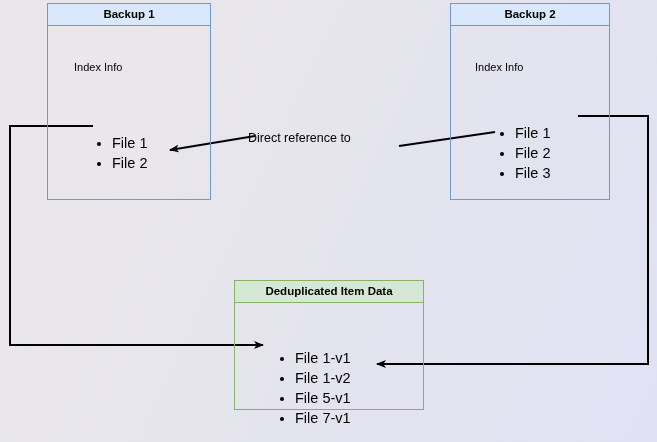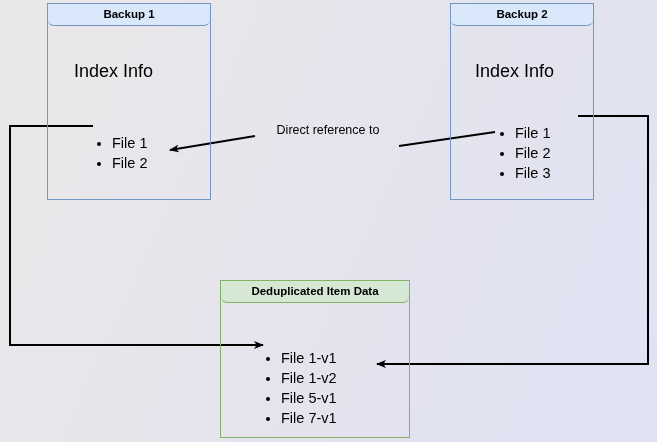--- a/index.html
+++ b/index.html
@@ -38,21 +38,20 @@
   .node .node-header {
     box-sizing: border-box;
     height: 22px;
     line-height: 20px;
     text-align: center;
     font-size: 11.5px;
     font-weight: bold;
     color: #000000;
     border-bottom-width: 1px;
     border-bottom-style: solid;
-    border-radius: 6px;
   }
   .node .node-body {
     position: relative;
     height: calc(100% - 22px);
   }
 
   
   .node.blue { border-color: #7496c4; }
   .node.blue .node-header {
     background: #dae8fc;
@@ -60,21 +59,21 @@
   }
   
   .node.green { border-color: #82b366; }
   .node.green .node-header {
     background: #d5e8d4;
     border-bottom-color: #82b366;
   }
 
   .index-title {
     position: absolute;
-    font-size: 18px;
+    font-size: 11px;
     color: #000;
     white-space: nowrap;
   }
 
   ul.file-list {
     position: absolute;
     margin: 0;
     padding: 0 0 0 16px;
     list-style: disc;
   }
@@ -82,23 +81,24 @@
     font-size: 14.5px;
     line-height: 20px;
     color: #000;
     white-space: nowrap;
   }
 
   .edge-label {
     position: absolute;
     font-size: 12.5px;
     line-height: 16px;
-    text-align: center;
+    text-align: left;
     color: #000;
     white-space: pre;
+    margin-top: 8px;
   }
 </style>
 </head>
 <body>
 
 <div id="canvas">
 
   <svg id="edges" viewBox="0 0 657 442">
     <defs>
       <marker id="arrowhead" markerWidth="10" markerHeight="8" refX="9" refY="4" orient="auto" markerUnits="userSpaceOnUse">
@@ -119,33 +119,33 @@
     <div class="node-header">Backup 1</div>
     <div class="node-body">
       <div class="index-title" style="left:26px; top:35px;">Index Info</div>
       <ul class="file-list" style="left:48px; top:107px;">
         <li>File 1</li>
         <li>File 2</li>
       </ul>
     </div>
   </div>
 
-  <div class="node blue" style="left:450px; top:3px; width:144px; height:197px;">
+  <div class="node blue" style="left:450px; top:3px; width:160px; height:197px;">
     <div class="node-header">Backup 2</div>
     <div class="node-body">
       <div class="index-title" style="left:24px; top:35px;">Index Info</div>
       <ul class="file-list" style="left:48px; top:97px;">
         <li>File 1</li>
         <li>File 2</li>
         <li>File 3</li>
       </ul>
     </div>
   </div>
 
-  <div class="node green" style="left:220px; top:280px; width:190px; height:158px;">
+  <div class="node green" style="left:234px; top:280px; width:190px; height:130px;">
     <div class="node-header">Deduplicated Item Data</div>
     <div class="node-body">
       <ul class="file-list" style="left:44px; top:45px;">
         <li>File 1-v1</li>
         <li>File 1-v2</li>
         <li>File 5-v1</li>
         <li>File 7-v1</li>
       </ul>
     </div>
   </div>

